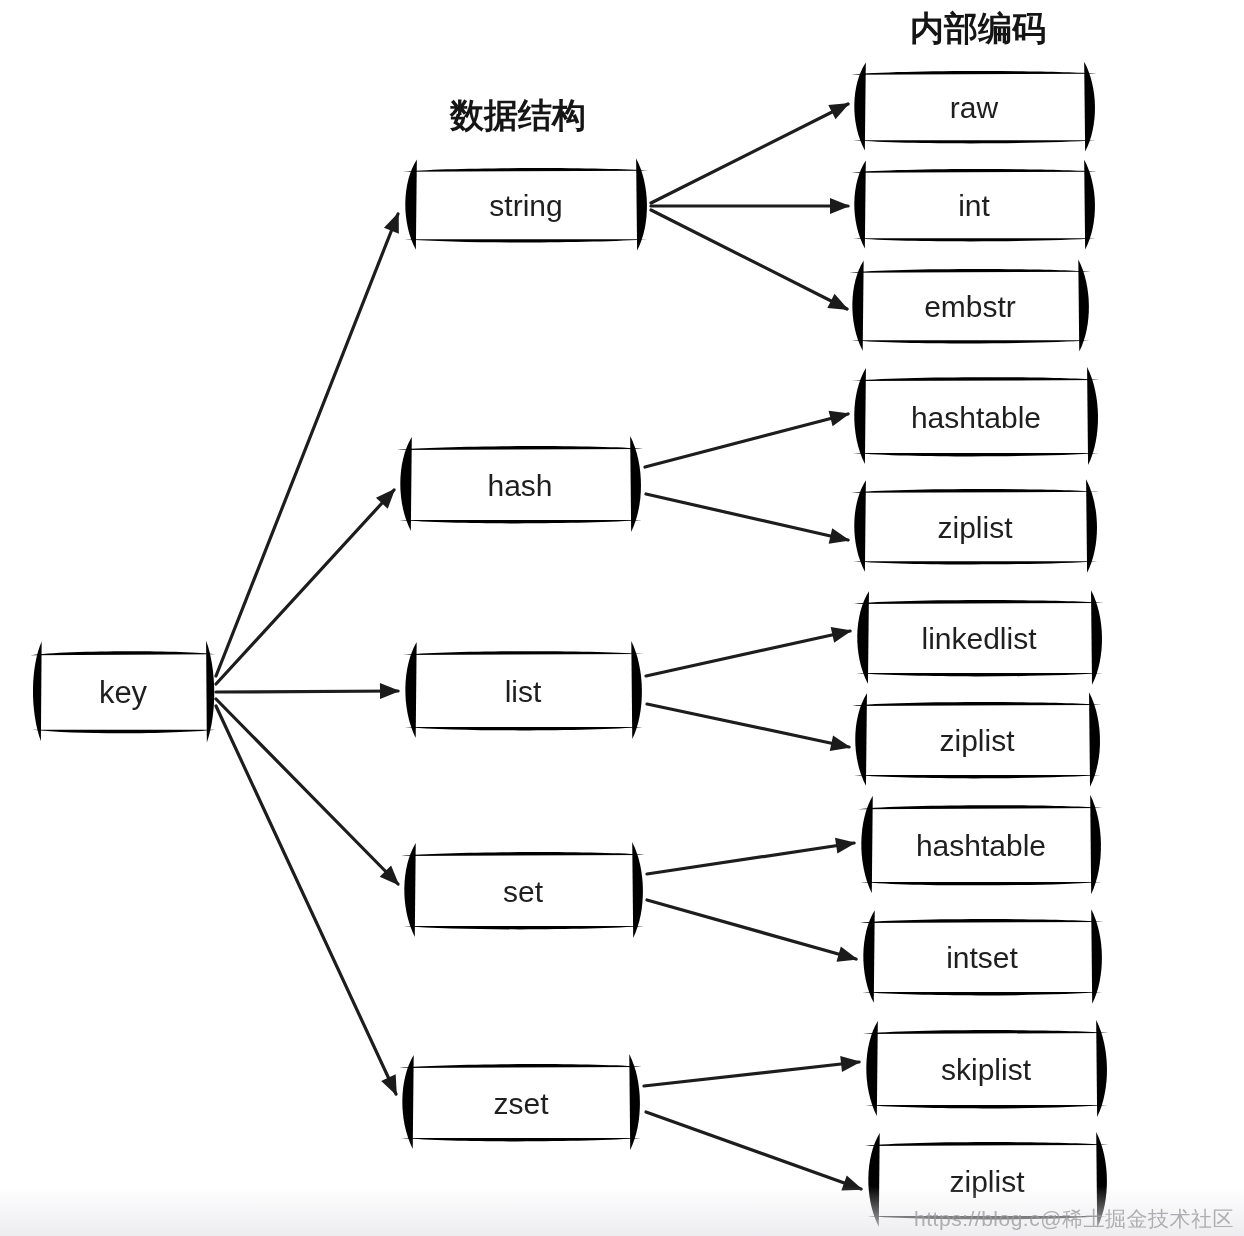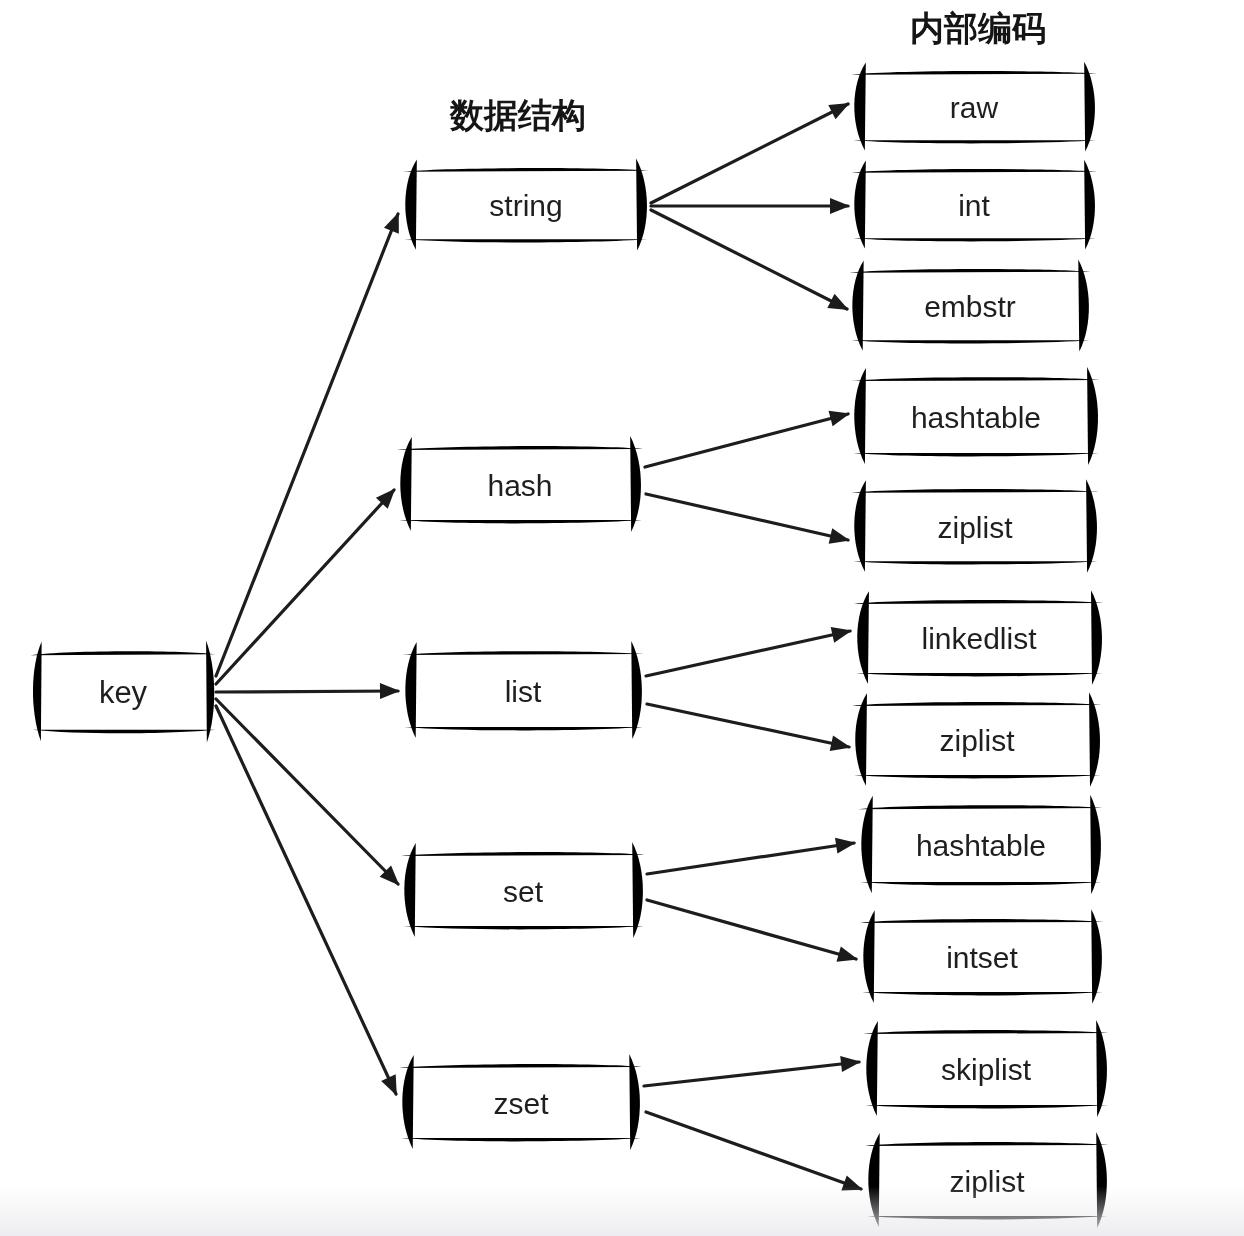--- a/index.html
+++ b/index.html
@@ -173,13 +173,14 @@
     </g>
     <g>
       <g class="sketch" transform="translate(871,1141) scale(0.9708,0.9875)">
           <use href="#sketchbox"></use>
         </g>
       <text class="node-label" x="987" y="1192">ziplist</text>
     </g>
   </svg>
 
   <div class="bottom-fade"></div>
+  <div class="watermark">https://blog.c@稀土掘金技术社区</div>
 </div>
 
 </body></html>

